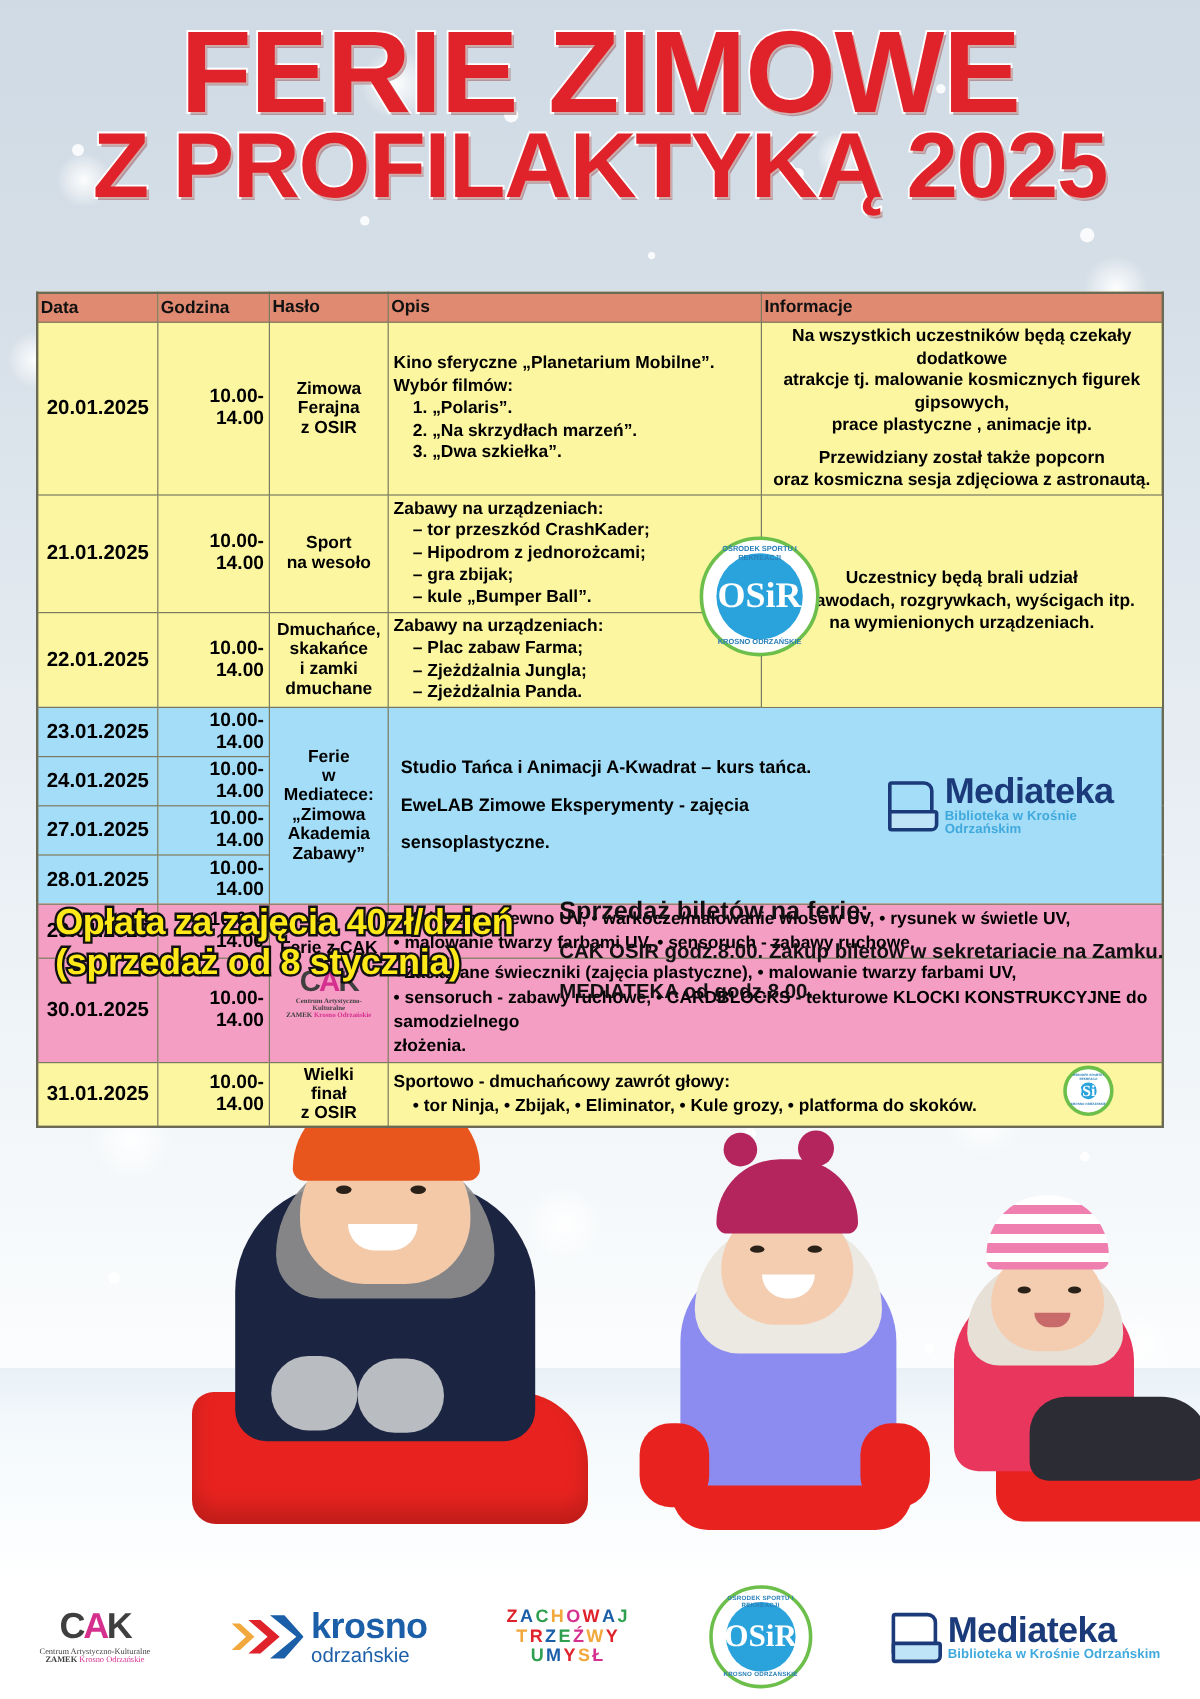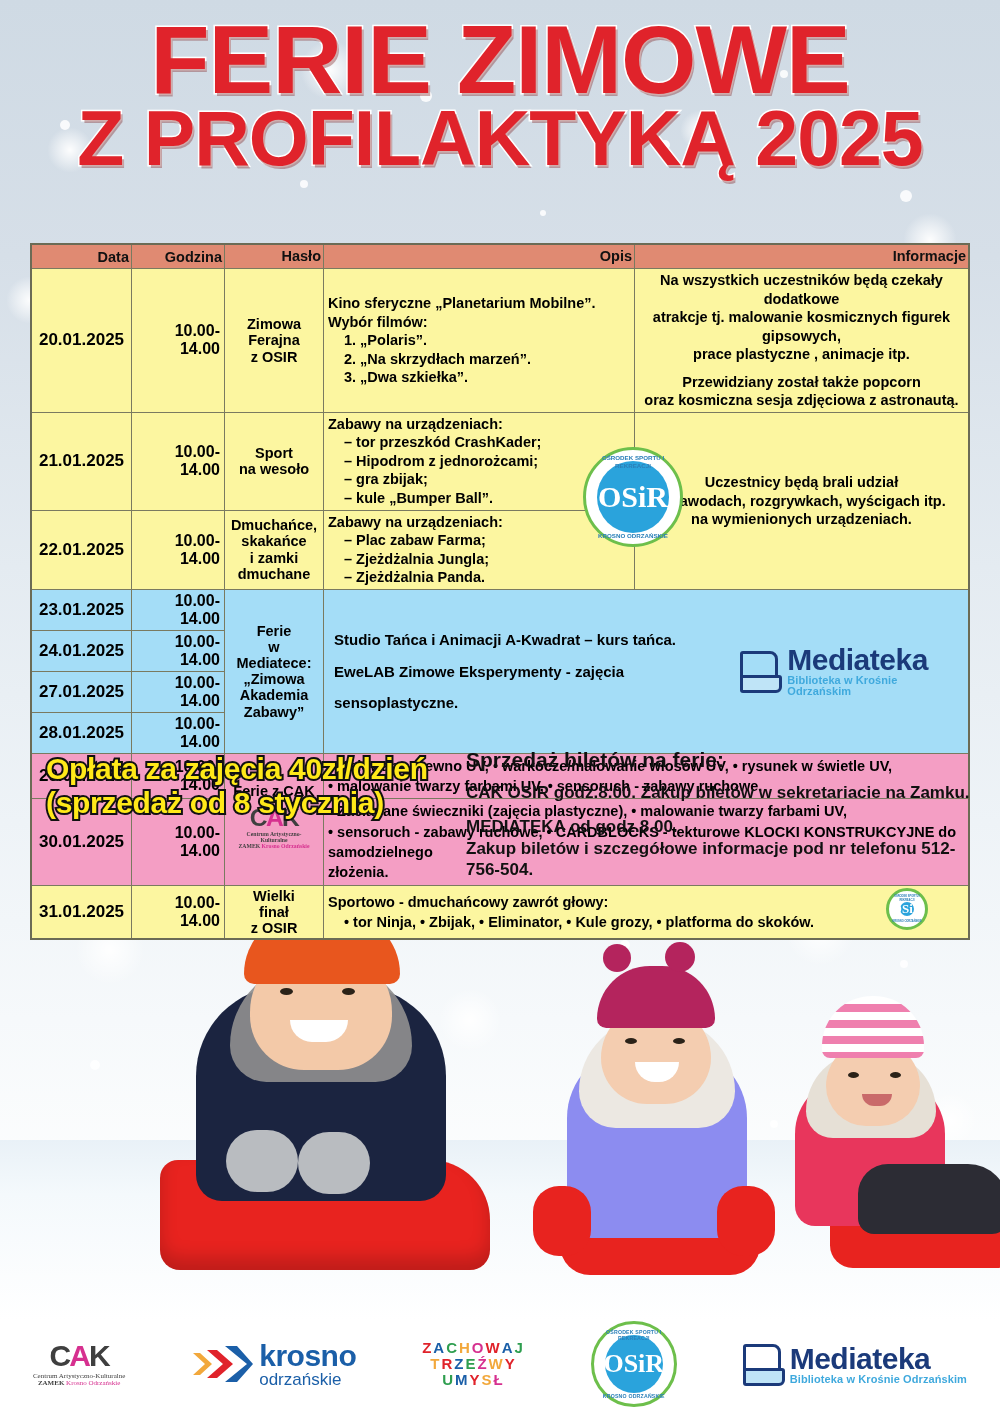--- a/index.html
+++ b/index.html
@@ -21,21 +21,21 @@
     -webkit-text-stroke:3px #ffffff;paint-order:stroke fill;
     text-shadow:2px 3px 0 rgba(120,20,20,.35);
     white-space:nowrap;transform:scaleX(1.0);
   }
   .t1{font-size:97px;}
   .t2{font-size:77px;margin-top:4px;}
   
   .sched{position:absolute;left:30px;top:243px;width:940px;border-collapse:collapse;z-index:6;
          table-layout:fixed;border:2px solid #6b6b55;background:#fdfba8;}
   .sched td,.sched th{border:1px solid #7a7a60;padding:2px 4px;vertical-align:middle;}
-  .sched th{background:#e08a72;color:#111;font-size:14.5px;font-weight:bold;text-align:right;height:21px;padding:1px 2px;}
+  .sched th{background:#e08a72;color:#111;font-size:14.5px;font-weight:bold;text-align:left;height:21px;padding:1px 2px;}
   .c-date{width:95px;text-align:center;font-weight:bold;font-size:17px;}
   .c-time{width:88px;text-align:right;font-weight:bold;font-size:16px;}
   .c-slog{width:94px;text-align:center;font-weight:bold;font-size:14.5px;line-height:1.12;}
   .c-desc{width:306px;font-size:14.5px;font-weight:bold;line-height:1.28;}
   .c-info{text-align:center;font-size:14.5px;font-weight:bold;line-height:1.28;}
   .yellow{background:#fcf6a0;}
   .blue{background:#a4ddf7;}
   .pink{background:#f49ec4;}
   
   .osir{display:inline-block;border-radius:50%;position:relative;
@@ -309,21 +309,20 @@
 </div>
 
 <div class="tickets">
   <h3>Sprzedaż biletów na ferie:</h3>
   <div id="ticket-items">
       <p>
         <span style="display:block">CAK OSIR godz.8.00. Zakup biletów w sekretariacie na  Zamku.</span>
       </p>
       <p>
         <span style="display:block">MEDIATEKA od godz.8.00.</span>
-        <span style="display:block">Zakup biletów i szczegółowe informacje pod nr telefonu 512-756-504.</span>
       </p>
     </div>
 </div>
 
 <div class="photo">
   <div class="ground"></div>
 
   <div class="kid" style="left:120px;top:10px;width:420px;height:400px;">
     <div class="sled" style="left:40px;top:270px;width:330px;height:110px;border-radius:18px 60px 20px 20px;box-shadow:inset 0 -12px 18px rgba(0,0,0,.18);"></div>
     <div style="position:absolute;left:76px;top:96px;width:250px;height:215px;background:#1b2440;border-radius:90px 90px 26px 26px;"></div>

